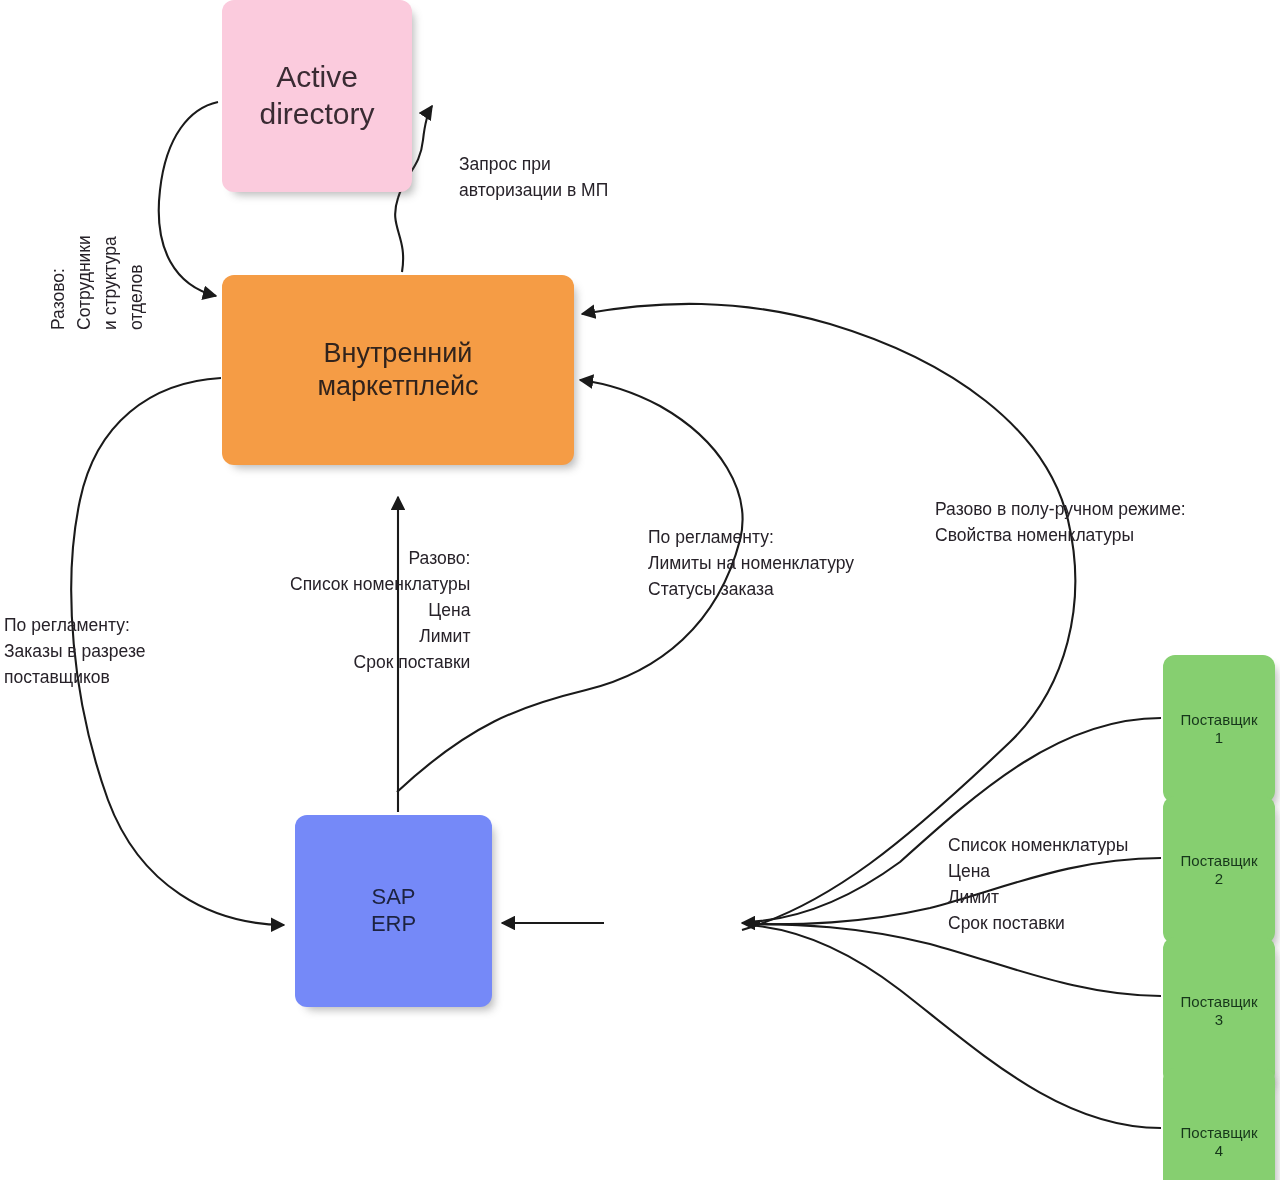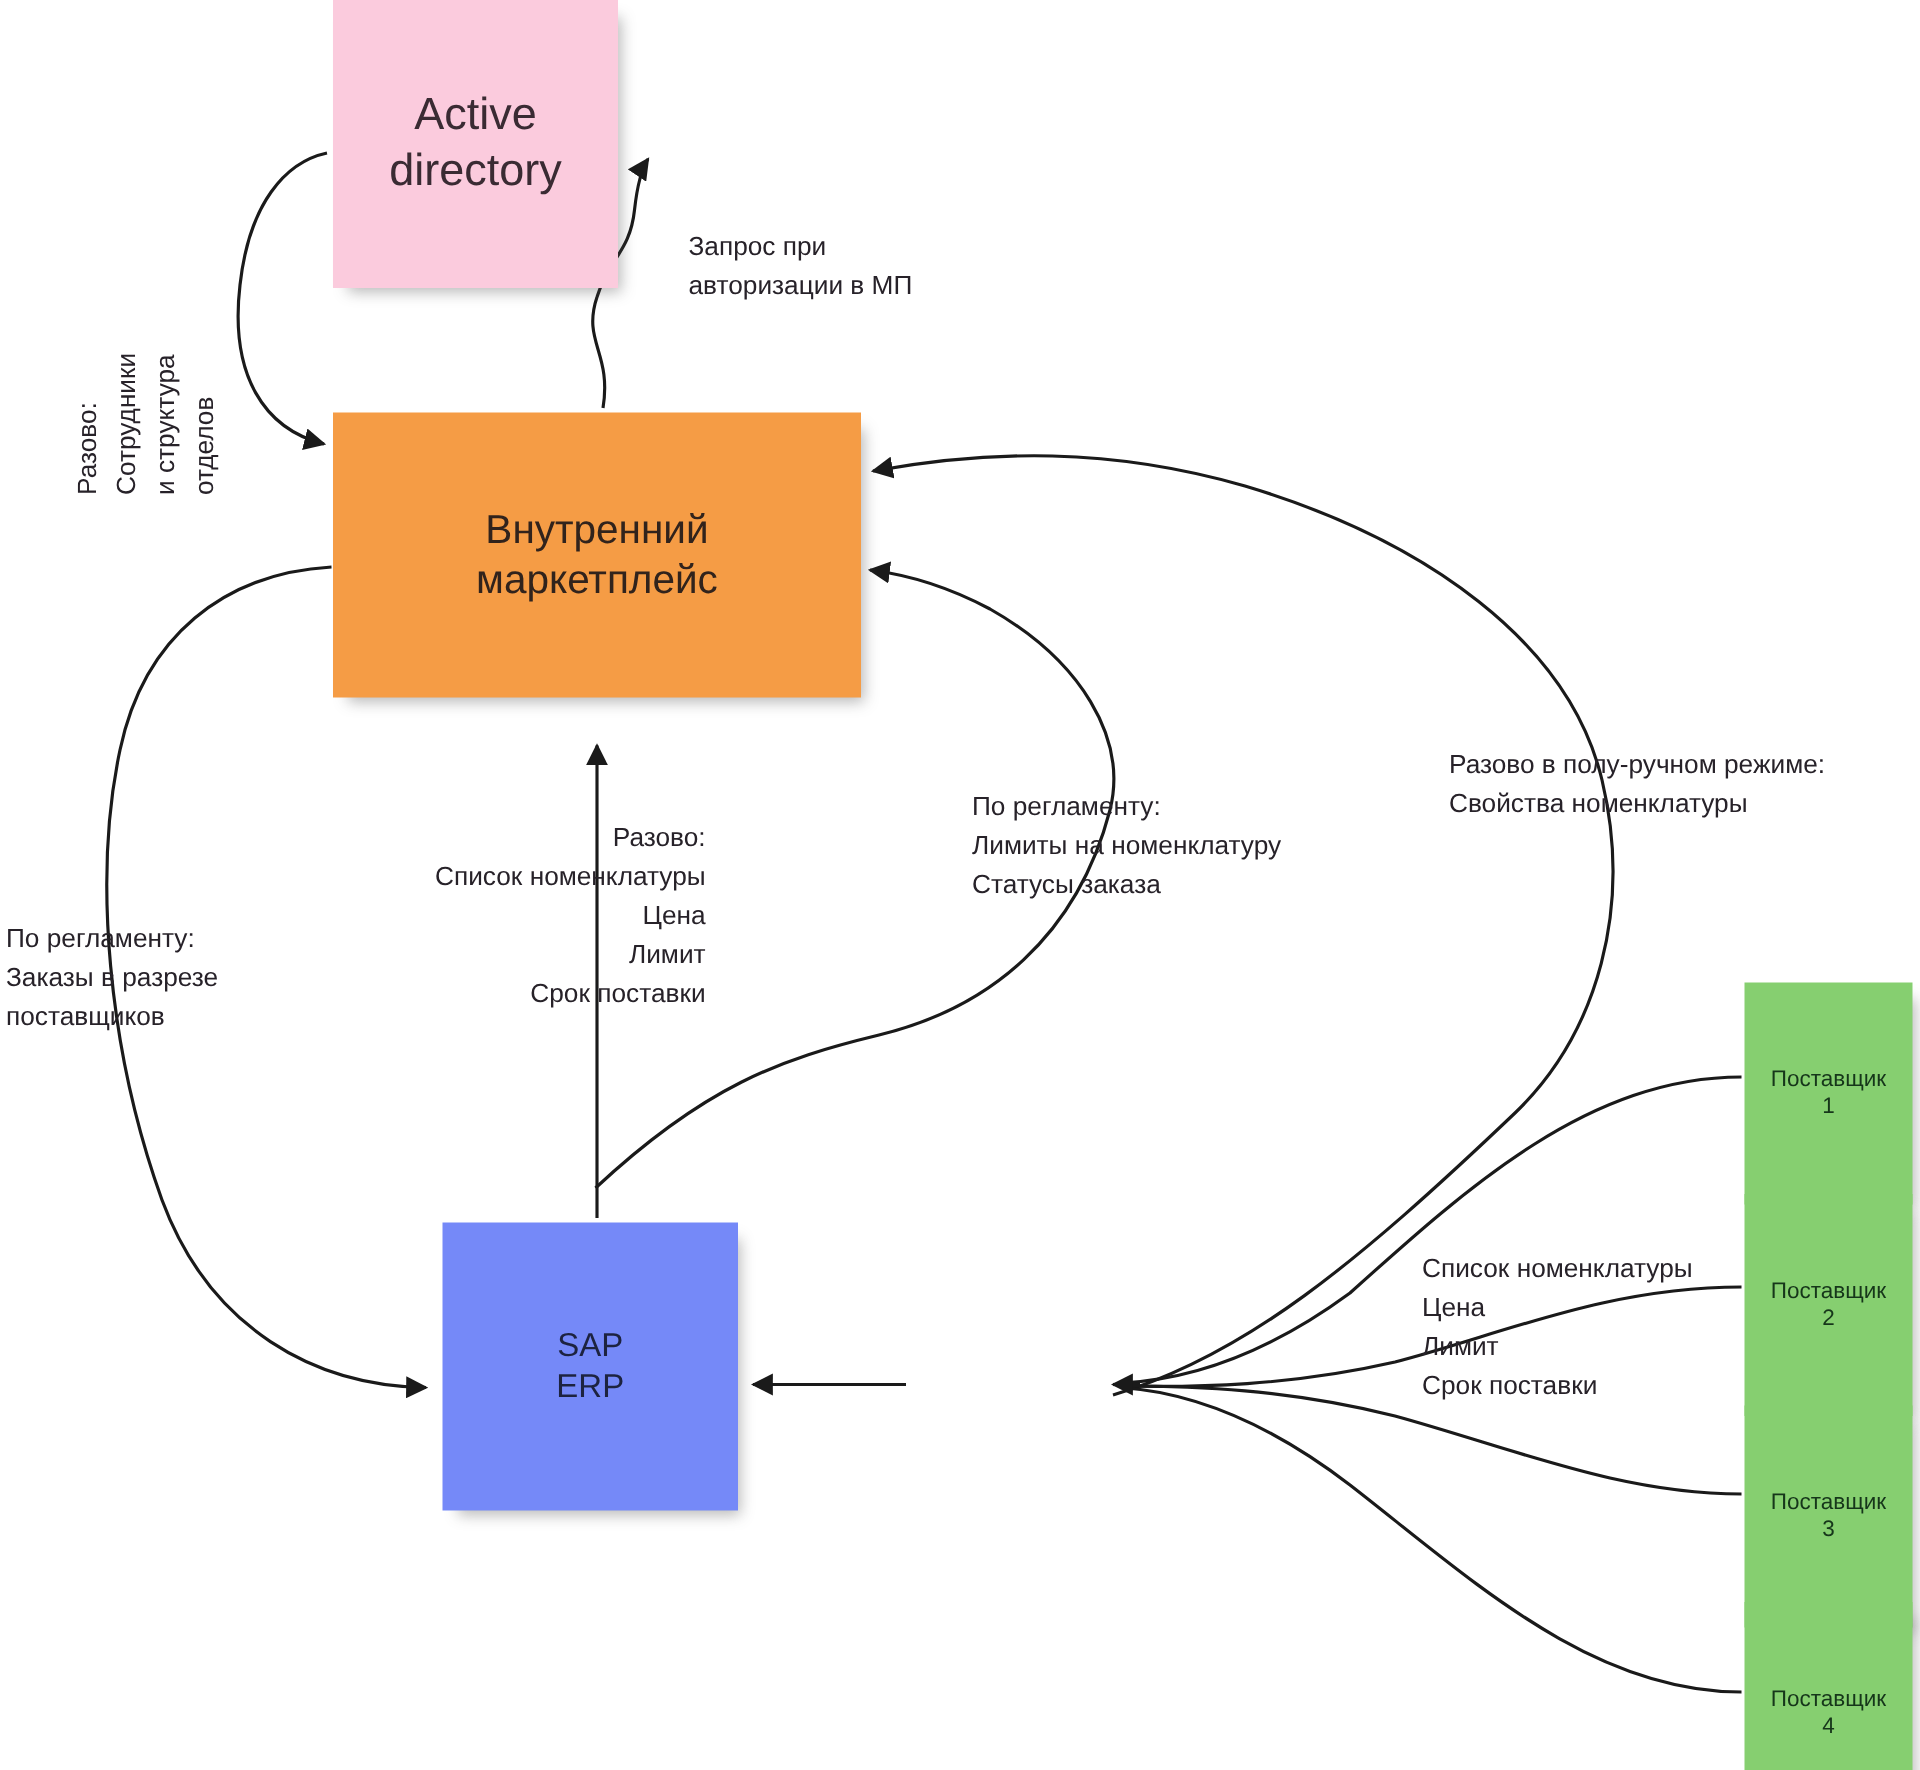--- a/index.html
+++ b/index.html
@@ -29,20 +29,21 @@
     position: absolute;
     box-sizing: border-box;
     display: flex;
     align-items: center;
     justify-content: center;
     text-align: center;
     color: #2b2430;
     line-height: 1.22;
     white-space: pre-line;
     box-shadow: 6px 7px 9px -4px rgba(80,80,80,0.40);
+    border-radius: 12px;
   }
   .node-ad {
     left: 222px;
     top: 0px;
     width: 190px;
     height: 192px;
     background: #fbcbdd;
     font-size: 30px;
     color: #3a2b33;
   }
@@ -98,21 +99,21 @@
     left: 46px;
     top: 140px;
     width: 190px;
     transform: rotate(-90deg);
     transform-origin: 95px 95px;
     text-align: left;
   }
   .lbl-orders  { left: 4px;   top: 613px; }
   .lbl-once    { left: 290px; top: 546px; text-align: right; }
   .lbl-reg     { left: 648px; top: 525px; }
-  .lbl-semi    { left: 966px; top: 497px; }
+  .lbl-semi    { left: 935px; top: 497px; }
   .lbl-sup-list{ left: 948px; top: 833px; }
 </style>
 </head>
 <body>
 
 <div id="canvas">
 
   <svg id="edges" viewBox="0 0 1280 1180" xmlns="http://www.w3.org/2000/svg">
     <defs>
       <marker id="arrow" viewBox="0 0 10 10" refX="9" refY="5" markerWidth="7" markerHeight="7" orient="auto-start-reverse">

